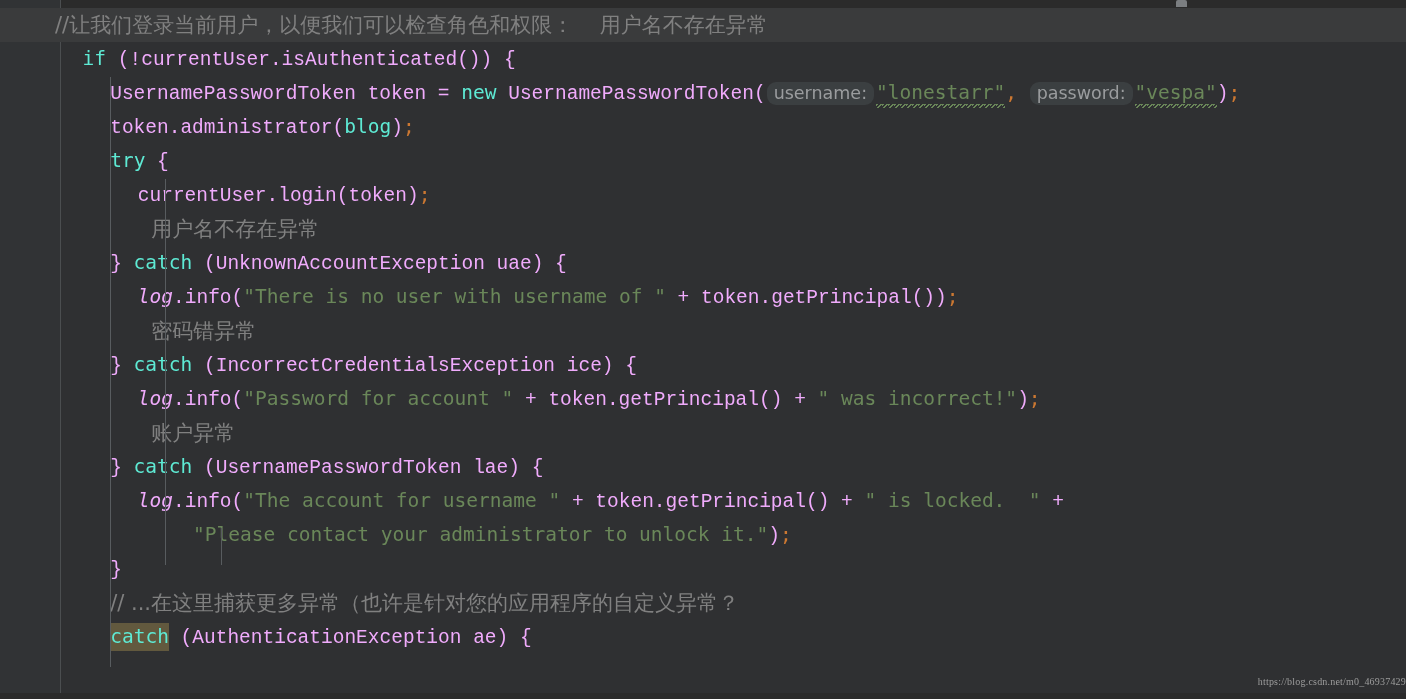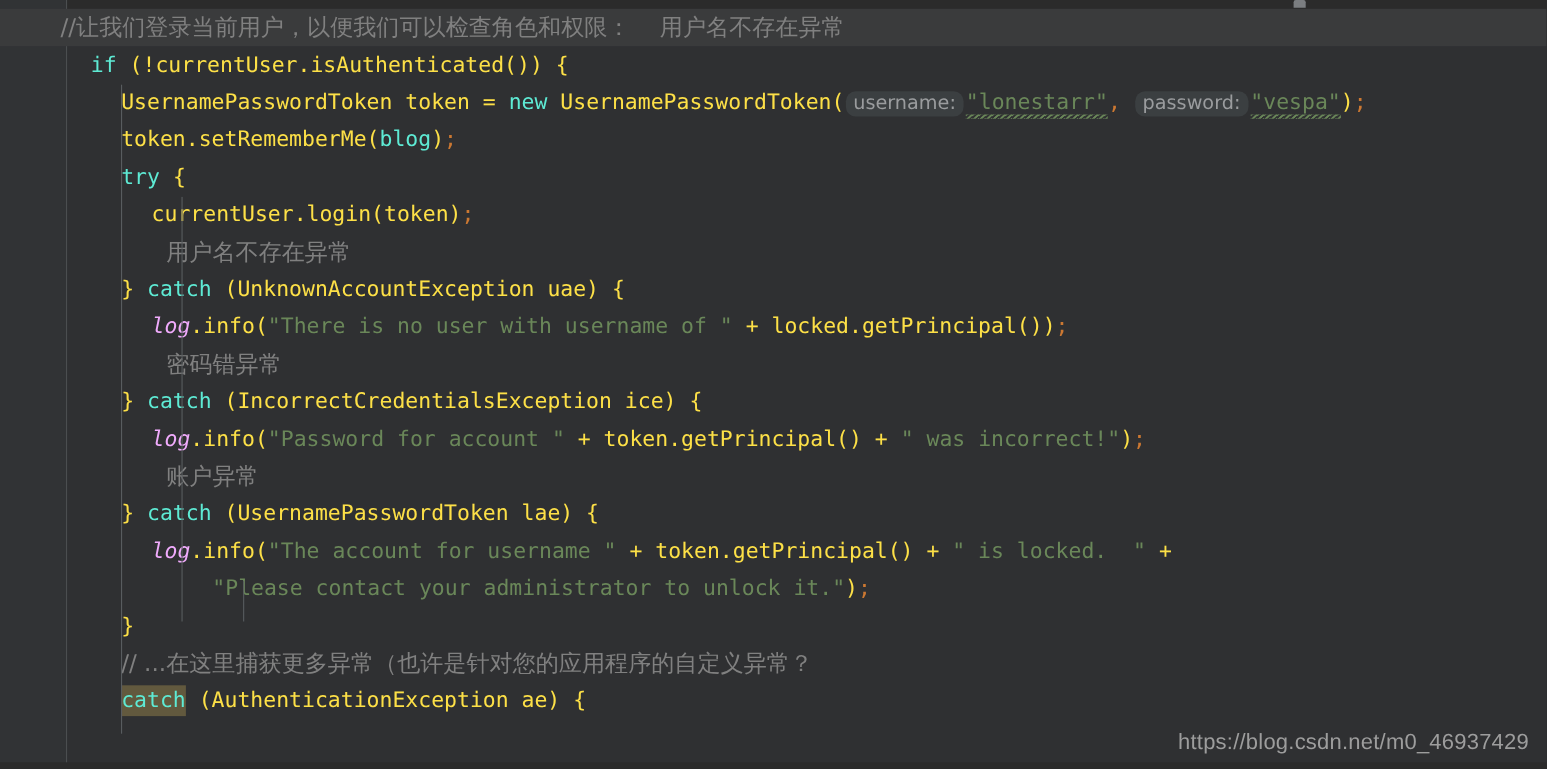--- a/index.html
+++ b/index.html
@@ -96,21 +96,21 @@
   
   .indent-guide {
     position: absolute;
     width: 1px;
     background: #585c5f;
   }
 
   
   .kw        { color: #5eead4; }
   .str       { color: #6a8759; }
-  .ident     { color: #fde047; }
+  .ident     { color: #f0abfc; font-family: Liberation Mono, monospace; }
   .semi      { color: #cc7832; }
   .cmt       { color: #808080; }
   .cmt-cn    { color: #808080; font-family: "DejaVu Sans", "Liberation Sans", sans-serif; font-size: 21px; }
   .logfield  { color: #f0abfc; font-style: italic; }
 
   
   .occurrence {
     background: #62593e;
     padding: 2px 0 3px 0;
   }
@@ -135,25 +135,25 @@
         transparent 1.6px, transparent 3.2px);
     background-size: 6px 4px;
     background-repeat: repeat-x;
     background-position: left bottom;
     padding-bottom: 4px;
   }
 
   
   .watermark {
     position: absolute;
-    right: 16px;
+    right: 0;
     bottom: 12px;
     color: #9d9d9d;
-    font-size: 20px;
-    font-family: Liberation Sans, sans-serif;
+    font-size: 10px;
+    font-family: Liberation Serif, serif;
     letter-spacing: .2px;
   }
 </style>
 </head>
 <body>
 
 <div id="editor">
 
   <div class="top-strip"></div>
 
@@ -162,26 +162,26 @@
   <div class="gutter"></div>
   <div class="gutter-divider"></div>
 
   <div class="top-icon-fragment"></div>
 
   <div id="lines-container">
       <div class="line-hl" style="top: 8px;"></div>
       <div class="line" style="top: 8px; left: 55px;"><span class="cmt cmt-cn">//让我们登录当前用户，以便我们可以检查角色和权限：</span><span class="cmt cmt-cn">    用户名不存在异常</span></div>
       <div class="line" style="top: 42px; left: 82.6px;"><span class="kw">if</span><span class="ident"> (!currentUser.isAuthenticated()) {</span></div>
       <div class="line" style="top: 76px; left: 110.2px;"><span class="ident">UsernamePasswordToken token = </span><span class="kw">new</span><span class="ident"> UsernamePasswordToken(</span><span class="hint">username:</span><span class="str squiggle">"lonestarr"</span><span class="semi">,</span><span class="ident"> </span><span class="hint">password:</span><span class="str squiggle">"vespa"</span><span class="ident">)</span><span class="semi">;</span></div>
-      <div class="line" style="top: 110px; left: 110.2px;"><span class="ident">token.setRememberMe(</span><span class="kw">blog</span><span class="ident">)</span><span class="semi">;</span></div>
+      <div class="line" style="top: 110px; left: 110.2px;"><span class="ident">token.administrator(</span><span class="kw">blog</span><span class="ident">)</span><span class="semi">;</span></div>
       <div class="line" style="top: 144px; left: 110.2px;"><span class="kw">try</span><span class="ident"> {</span></div>
       <div class="line" style="top: 178px; left: 137.8px;"><span class="ident">currentUser.login(token)</span><span class="semi">;</span></div>
       <div class="line" style="top: 212px; left: 137.8px;"><span class="cmt cmt-cn">  用户名不存在异常</span></div>
       <div class="line" style="top: 246px; left: 110.2px;"><span class="ident">} </span><span class="kw">catch</span><span class="ident"> (UnknownAccountException uae) {</span></div>
-      <div class="line" style="top: 280px; left: 137.8px;"><span class="logfield">log</span><span class="ident">.info(</span><span class="str">"There is no user with username of "</span><span class="ident"> + locked.getPrincipal())</span><span class="semi">;</span></div>
+      <div class="line" style="top: 280px; left: 137.8px;"><span class="logfield">log</span><span class="ident">.info(</span><span class="str">"There is no user with username of "</span><span class="ident"> + token.getPrincipal())</span><span class="semi">;</span></div>
       <div class="line" style="top: 314px; left: 137.8px;"><span class="cmt cmt-cn">  密码错异常</span></div>
       <div class="line" style="top: 348px; left: 110.2px;"><span class="ident">} </span><span class="kw">catch</span><span class="ident"> (IncorrectCredentialsException ice) {</span></div>
       <div class="line" style="top: 382px; left: 137.8px;"><span class="logfield">log</span><span class="ident">.info(</span><span class="str">"Password for account "</span><span class="ident"> + token.getPrincipal() + </span><span class="str">" was incorrect!"</span><span class="ident">)</span><span class="semi">;</span></div>
       <div class="line" style="top: 416px; left: 137.8px;"><span class="cmt cmt-cn">  账户异常</span></div>
       <div class="line" style="top: 450px; left: 110.2px;"><span class="ident">} </span><span class="kw">catch</span><span class="ident"> (UsernamePasswordToken lae) {</span></div>
       <div class="line" style="top: 484px; left: 137.8px;"><span class="logfield">log</span><span class="ident">.info(</span><span class="str">"The account for username "</span><span class="ident"> + token.getPrincipal() + </span><span class="str">" is locked.  "</span><span class="ident"> +</span></div>
       <div class="line" style="top: 518px; left: 193px;"><span class="str">"Please contact your administrator to unlock it."</span><span class="ident">)</span><span class="semi">;</span></div>
       <div class="line" style="top: 552px; left: 110.2px;"><span class="ident">}</span></div>
       <div class="line" style="top: 586px; left: 110.2px;"><span class="cmt cmt-cn">// ...在这里捕获更多异常（也许是针对您的应用程序的自定义异常？</span></div>
       <div class="line" style="top: 620px; left: 110.2px;"><span class="kw occurrence">catch</span><span class="ident"> (AuthenticationException ae) {</span></div>

